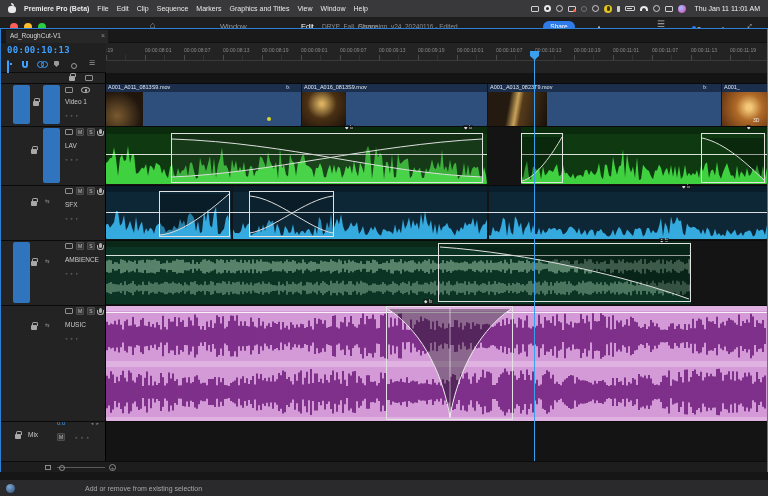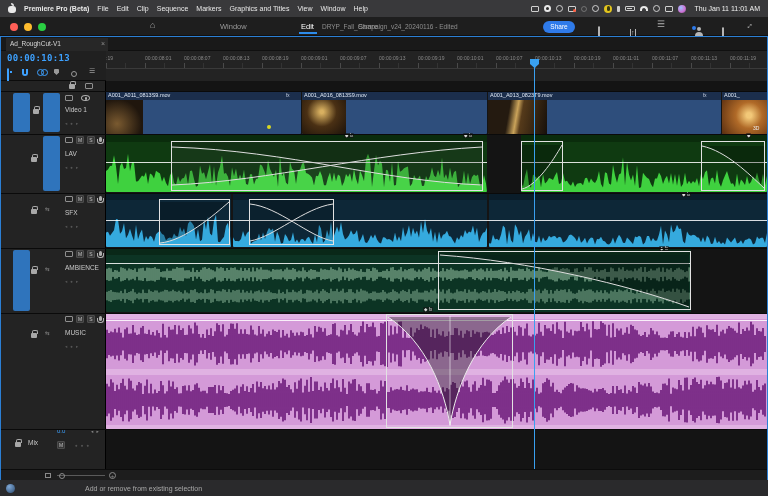--- a/index.html
+++ b/index.html
@@ -51,21 +51,21 @@
           position:relative;font-size:7px;color:#b5b5b5;text-align:center;line-height:6px}
   .person-ic{width:10px;height:9px;position:relative}
   .person-ic::before{content:'';position:absolute;left:3px;top:0;width:4px;height:4px;border-radius:50%;background:#b5b5b5}
   .person-ic::after{content:'';position:absolute;left:1px;top:5px;width:8px;height:4px;border-radius:4px 4px 0 0;background:#b5b5b5}
   .person-dot{position:absolute;right:-2px;top:-1px;width:4px;height:4px;border-radius:50%;background:#2f7bea}
   .chat-ic{width:10px;height:7px;border:1px solid #b5b5b5;border-radius:2px;position:relative}
   .chat-ic::after{content:'';position:absolute;left:2px;bottom:-3px;width:0;height:0;border:2px solid transparent;border-top-color:#b5b5b5}
   .rot45{display:inline-block;transform:rotate(-45deg)}
 
   
-  .panel{position:absolute;left:0;top:36px;width:768px;height:444px;border:1px solid #2b7fd4;background:#1c1c1c}
+  .panel{position:absolute;left:0;top:28px;width:768px;height:444px;border:1px solid #2b7fd4;background:#1c1c1c}
   .seqtabrow{position:absolute;left:0;top:0;width:766px;height:14px;background:#191919;border-bottom:1px solid #101010}
   .seqtab{position:absolute;left:5px;top:1px;width:102px;height:13px;background:#272727;font-size:6.5px;color:#d6d6d6;
           padding:2px 4px;white-space:nowrap}
   .seqtab .x{position:absolute;right:3px;top:2px;color:#8f8f8f;font-size:7px}
 
   
   .tlhead{position:absolute;left:0;top:14px;width:766px;height:30px;background:#202020;border-bottom:1px solid #0c0c0c}
   .tc{position:absolute;left:6px;top:2px;font-family:"DejaVu Sans Mono",monospace;font-size:9px;font-weight:bold;
       color:#3da1ff;letter-spacing:.3px}
   .tool{position:absolute;top:18px}

